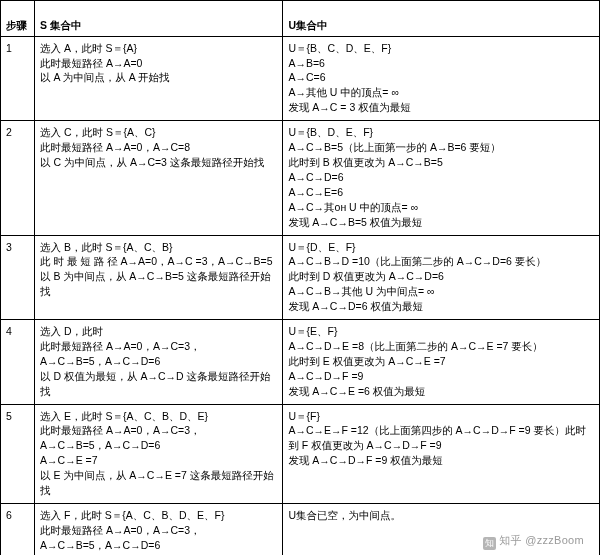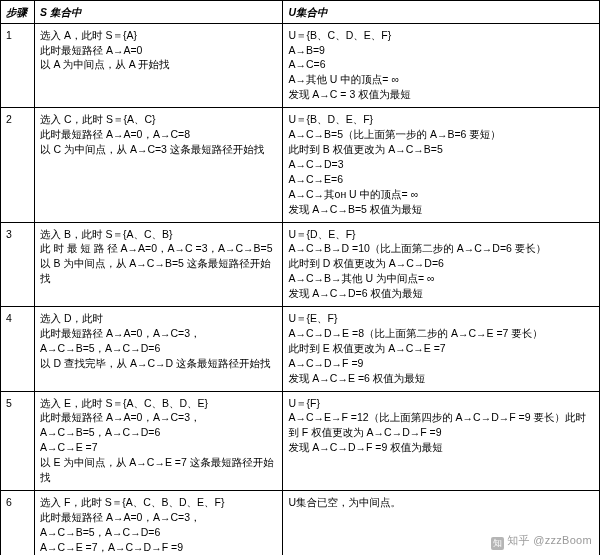--- a/index.html
+++ b/index.html
@@ -24,35 +24,34 @@
   table.dijkstra td, table.dijkstra th {
     border: 1px solid #000000;
     vertical-align: top;
     padding: 4px 5px 5px 5px;
     line-height: 1.42;
     text-align: left;
     font-weight: normal;
   }
   table.dijkstra th {
     font-weight: bold;
-    padding-top: 5px;
+    padding-top: 18px;
     padding-bottom: 3px;
     line-height: 1.3;
-    font-style: italic;
   }
   col.c-step { width: 34px; }
   col.c-s    { width: 248px; }
   col.c-u    { width: 316px; }
   td.step {
     text-align: left;
     padding-left: 6px;
   }
   .watermark {
     position: absolute;
-    right: 8px;
+    right: 16px;
     bottom: 5px;
     font-size: 11px;
     color: #9a9a9a;
     letter-spacing: 0.3px;
     font-family: "Liberation Sans", "DejaVu Sans", sans-serif;
   }
   .wm-logo {
     display: inline-block;
     width: 13px;
     height: 13px;
@@ -85,38 +84,38 @@
   <tbody>
       <tr>
         <td class="step">1</td>
         <td>
           <div>选入 A，此时 S＝{A}</div>
           <div>此时最短路径 A→A=0</div>
           <div>以 A 为中间点，从 A 开始找</div>
         </td>
         <td>
           <div>U＝{B、C、D、E、F}</div>
-          <div>A→B=9</div>
+          <div>A→B=6</div>
           <div>A→C=6</div>
           <div>A→其他 U 中的顶点= ∞</div>
           <div>发现 A→C = 3 权值为最短</div>
         </td>
       </tr>
       <tr>
         <td class="step">2</td>
         <td>
           <div>选入 C，此时 S＝{A、C}</div>
           <div>此时最短路径 A→A=0，A→C=8</div>
           <div>以 C 为中间点，从 A→C=3 这条最短路径开始找</div>
         </td>
         <td>
           <div>U＝{B、D、E、F}</div>
           <div>A→C→B=5（比上面第一步的 A→B=6 要短）</div>
           <div>此时到 B 权值更改为 A→C→B=5</div>
-          <div>A→C→D=3</div>
+          <div>A→C→D=6</div>
           <div>A→C→E=6</div>
           <div>A→C→其он U 中的顶点= ∞</div>
           <div>发现 A→C→B=5 权值为最短</div>
         </td>
       </tr>
       <tr>
         <td class="step">3</td>
         <td>
           <div>选入 B，此时 S＝{A、C、B}</div>
           <div>此 时 最 短 路 径 A→A=0，A→C =3，A→C→B=5</div>
@@ -129,21 +128,21 @@
           <div>A→C→B→其他 U 为中间点= ∞</div>
           <div>发现 A→C→D=6 权值为最短</div>
         </td>
       </tr>
       <tr>
         <td class="step">4</td>
         <td>
           <div>选入 D，此时</div>
           <div>此时最短路径 A→A=0，A→C=3，</div>
           <div>A→C→B=5，A→C→D=6</div>
-          <div>以 D 查找完毕，从 A→C→D 这条最短路径开始找</div>
+          <div>以 D 权值为最短，从 A→C→D 这条最短路径开始找</div>
         </td>
         <td>
           <div>U＝{E、F}</div>
           <div>A→C→D→E =8（比上面第二步的 A→C→E =7 要长）</div>
           <div>此时到 E 权值更改为 A→C→E =7</div>
           <div>A→C→D→F =9</div>
           <div>发现 A→C→E =6 权值为最短</div>
         </td>
       </tr>
       <tr>

